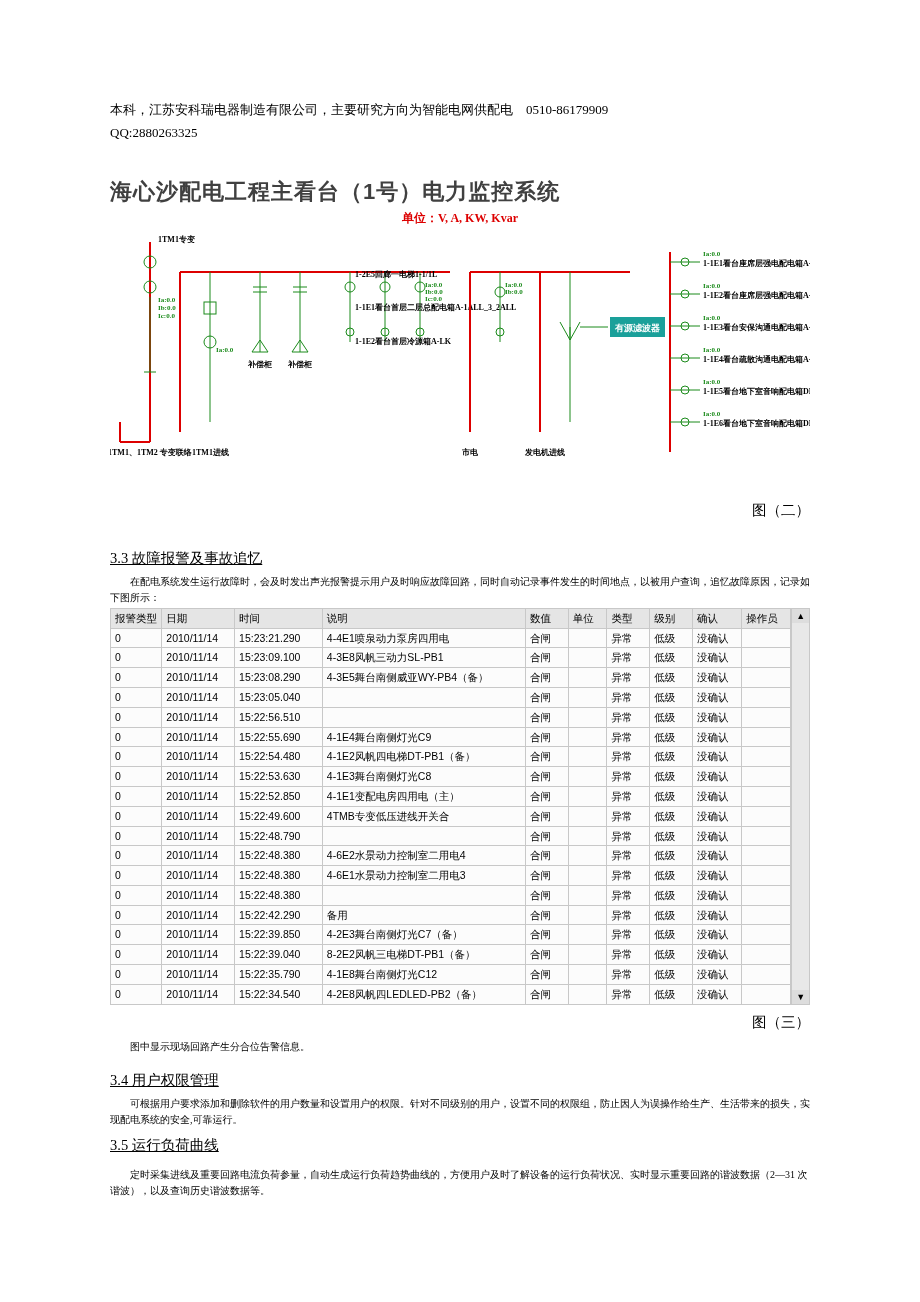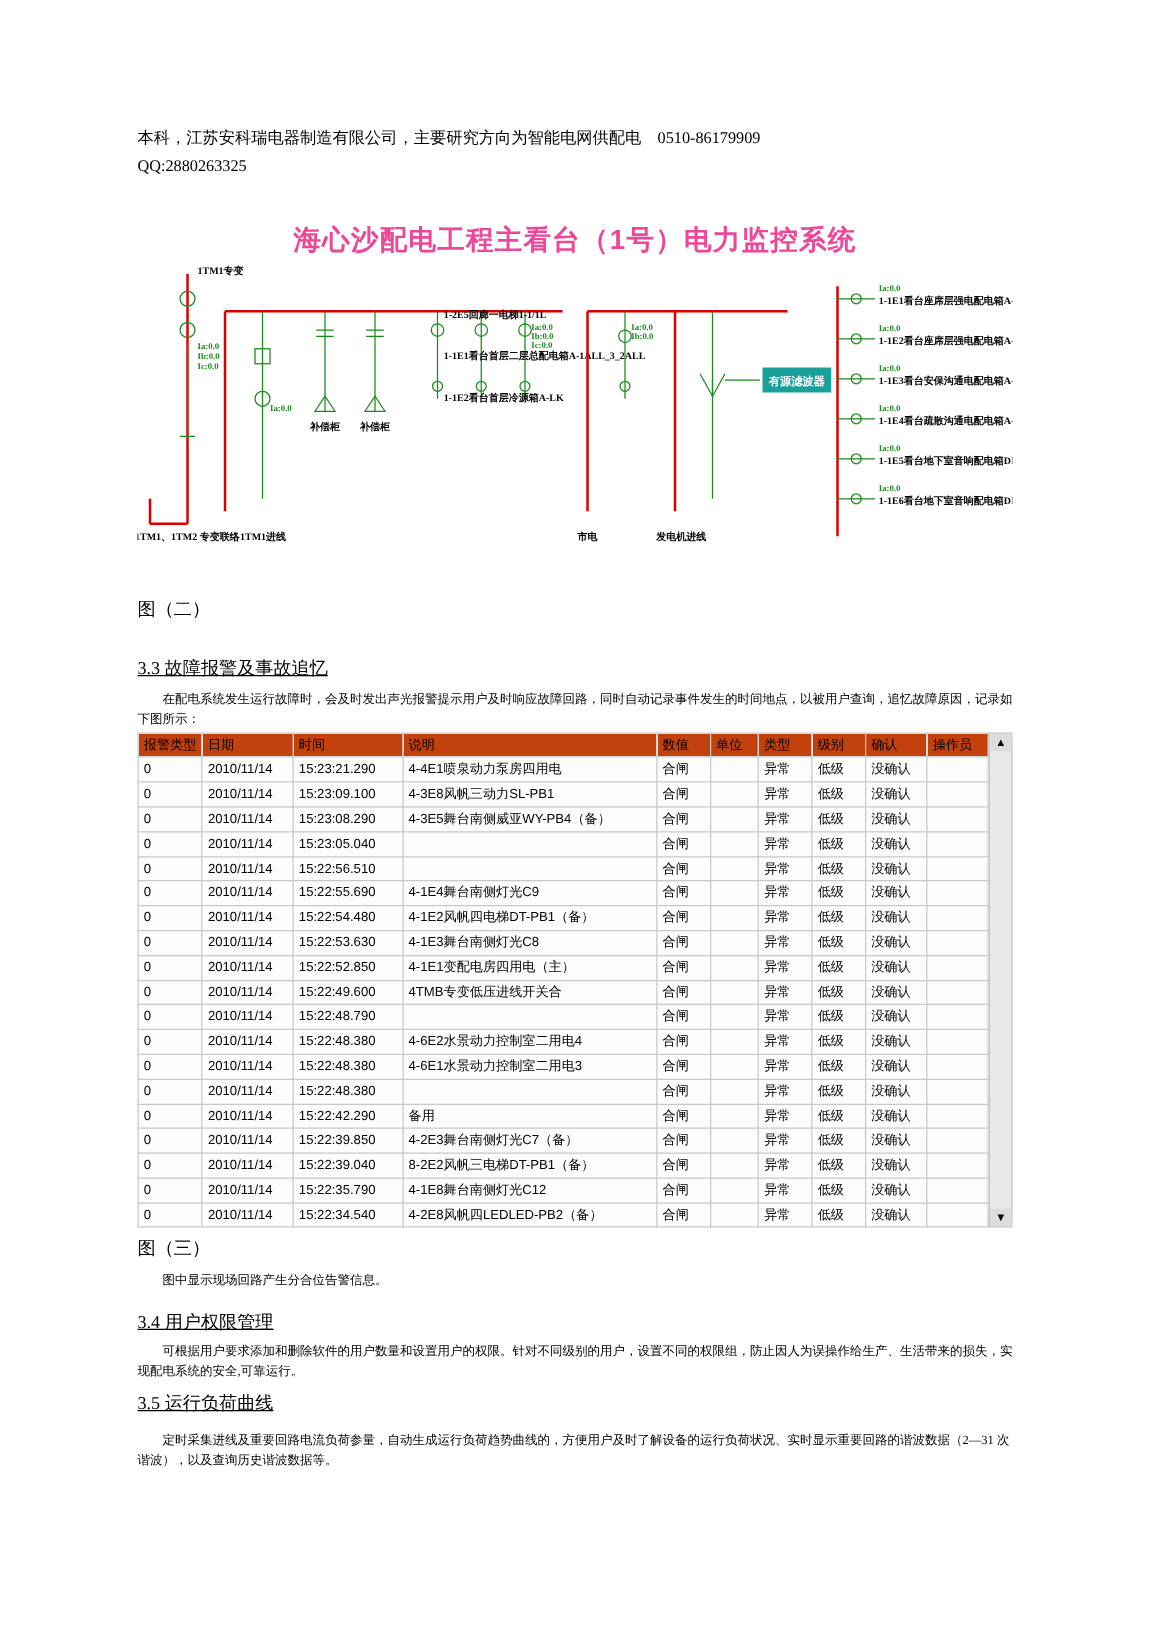--- a/index.html
+++ b/index.html
@@ -8,47 +8,48 @@
     line-height: 1.6;
     margin: 0;
     padding: 100px 110px 40px 110px;
     background: #fff;
     color: #000;
     width: 920px;
     box-sizing: border-box;
   }
   .header-line { font-size: 13px; margin-bottom: 2px; }
   .diagram-box { margin-top: 30px; margin-bottom: 20px; }
-  .diagram-title { text-align: center; color: #ec4899; font-size: 22px; font-family: "SimHei","黑体",sans-serif; font-weight: bold; letter-spacing: 1px; }
+  .diagram-title { color: #404040; font-size: 22px; font-family: "SimHei","黑体",sans-serif; font-weight: bold; letter-spacing: 1px; }
   .diagram-sub { text-align:center; color: #d97a00; font-size: 13px; }
   .diagram-unit { text-align:center; color:#d00; font-size: 12px; margin-bottom: 4px; font-weight:bold;}
   .diagram-svg-wrap { border: none; font-weight: bold; }
-  .fig-caption { text-align: left; margin: 18px 0 24px 0; font-size: 14.5px; }
+  .fig-caption { text-align: right; margin: 18px 0 24px 0; font-size: 14.5px; }
   .section-head { font-size: 14.5px; margin: 8px 0 4px 0; text-decoration: underline; }
   .para { text-indent: 2em; font-size: 10px; margin: 2px 0; }
   .alarm-table { border-collapse: collapse; width: 100%; font-size: 10.5px; font-family: "SimSun","宋体",sans-serif; table-layout: fixed; }
   .alarm-table th, .alarm-table td { border: 1px solid #c8c8c8; padding: 1px 4px; background: #fcfcfc; white-space: nowrap; overflow: hidden; height: 14px; text-align: left; }
-  .alarm-table th { background: #c2410c; font-weight: normal; }
+  .alarm-table th { background: #e5e5e5; font-weight: normal; }
   .alarm-wrap { display:flex; }
   .scrollbar { width: 17px; background: #e8e8e8; border:1px solid #c8c8c8; display:flex; flex-direction:column; justify-content:space-between; align-items:center; font-size:9px; }
   .scrollbar .arrow { background:#ddd; width:100%; text-align:center; line-height:14px; height:14px; }
   .green { stroke:#1a8a1a; fill:none; }
   .red { stroke:#d00; fill:none; }
   .teal { fill:#1aa09a; }
   .tiny { font-size:7px; fill:#1a8a1a; font-family:"SimSun"; }
   .tinyb { font-size:8px; fill:#000; font-family:"SimSun"; }
 </style>
 </head>
 <body>
 
 <div class="header-line">本科，江苏安科瑞电器制造有限公司，主要研究方向为智能电网供配电　0510-86179909</div>
 <div class="header-line">QQ:2880263325</div>
 
 <div class="diagram-box">
   <div class="diagram-title">海心沙配电工程主看台（1号）电力监控系统</div>
+  <div class="diagram-unit">单位：V, A, KW, Kvar</div>
   <div class="diagram-svg-wrap">
     <svg viewBox="0 0 700 240" width="700" height="240">
 
       <line class="red" x1="40" y1="10" x2="40" y2="210" stroke-width="2"></line>
       <line class="red" x1="40" y1="210" x2="10" y2="210" stroke-width="2"></line>
       <line class="red" x1="10" y1="210" x2="10" y2="190" stroke-width="2"></line>
       <circle class="green" cx="40" cy="30" r="6"></circle>
       <text class="tinyb" x="48" y="10">1TM1专变</text>
 
       <g class="green">

